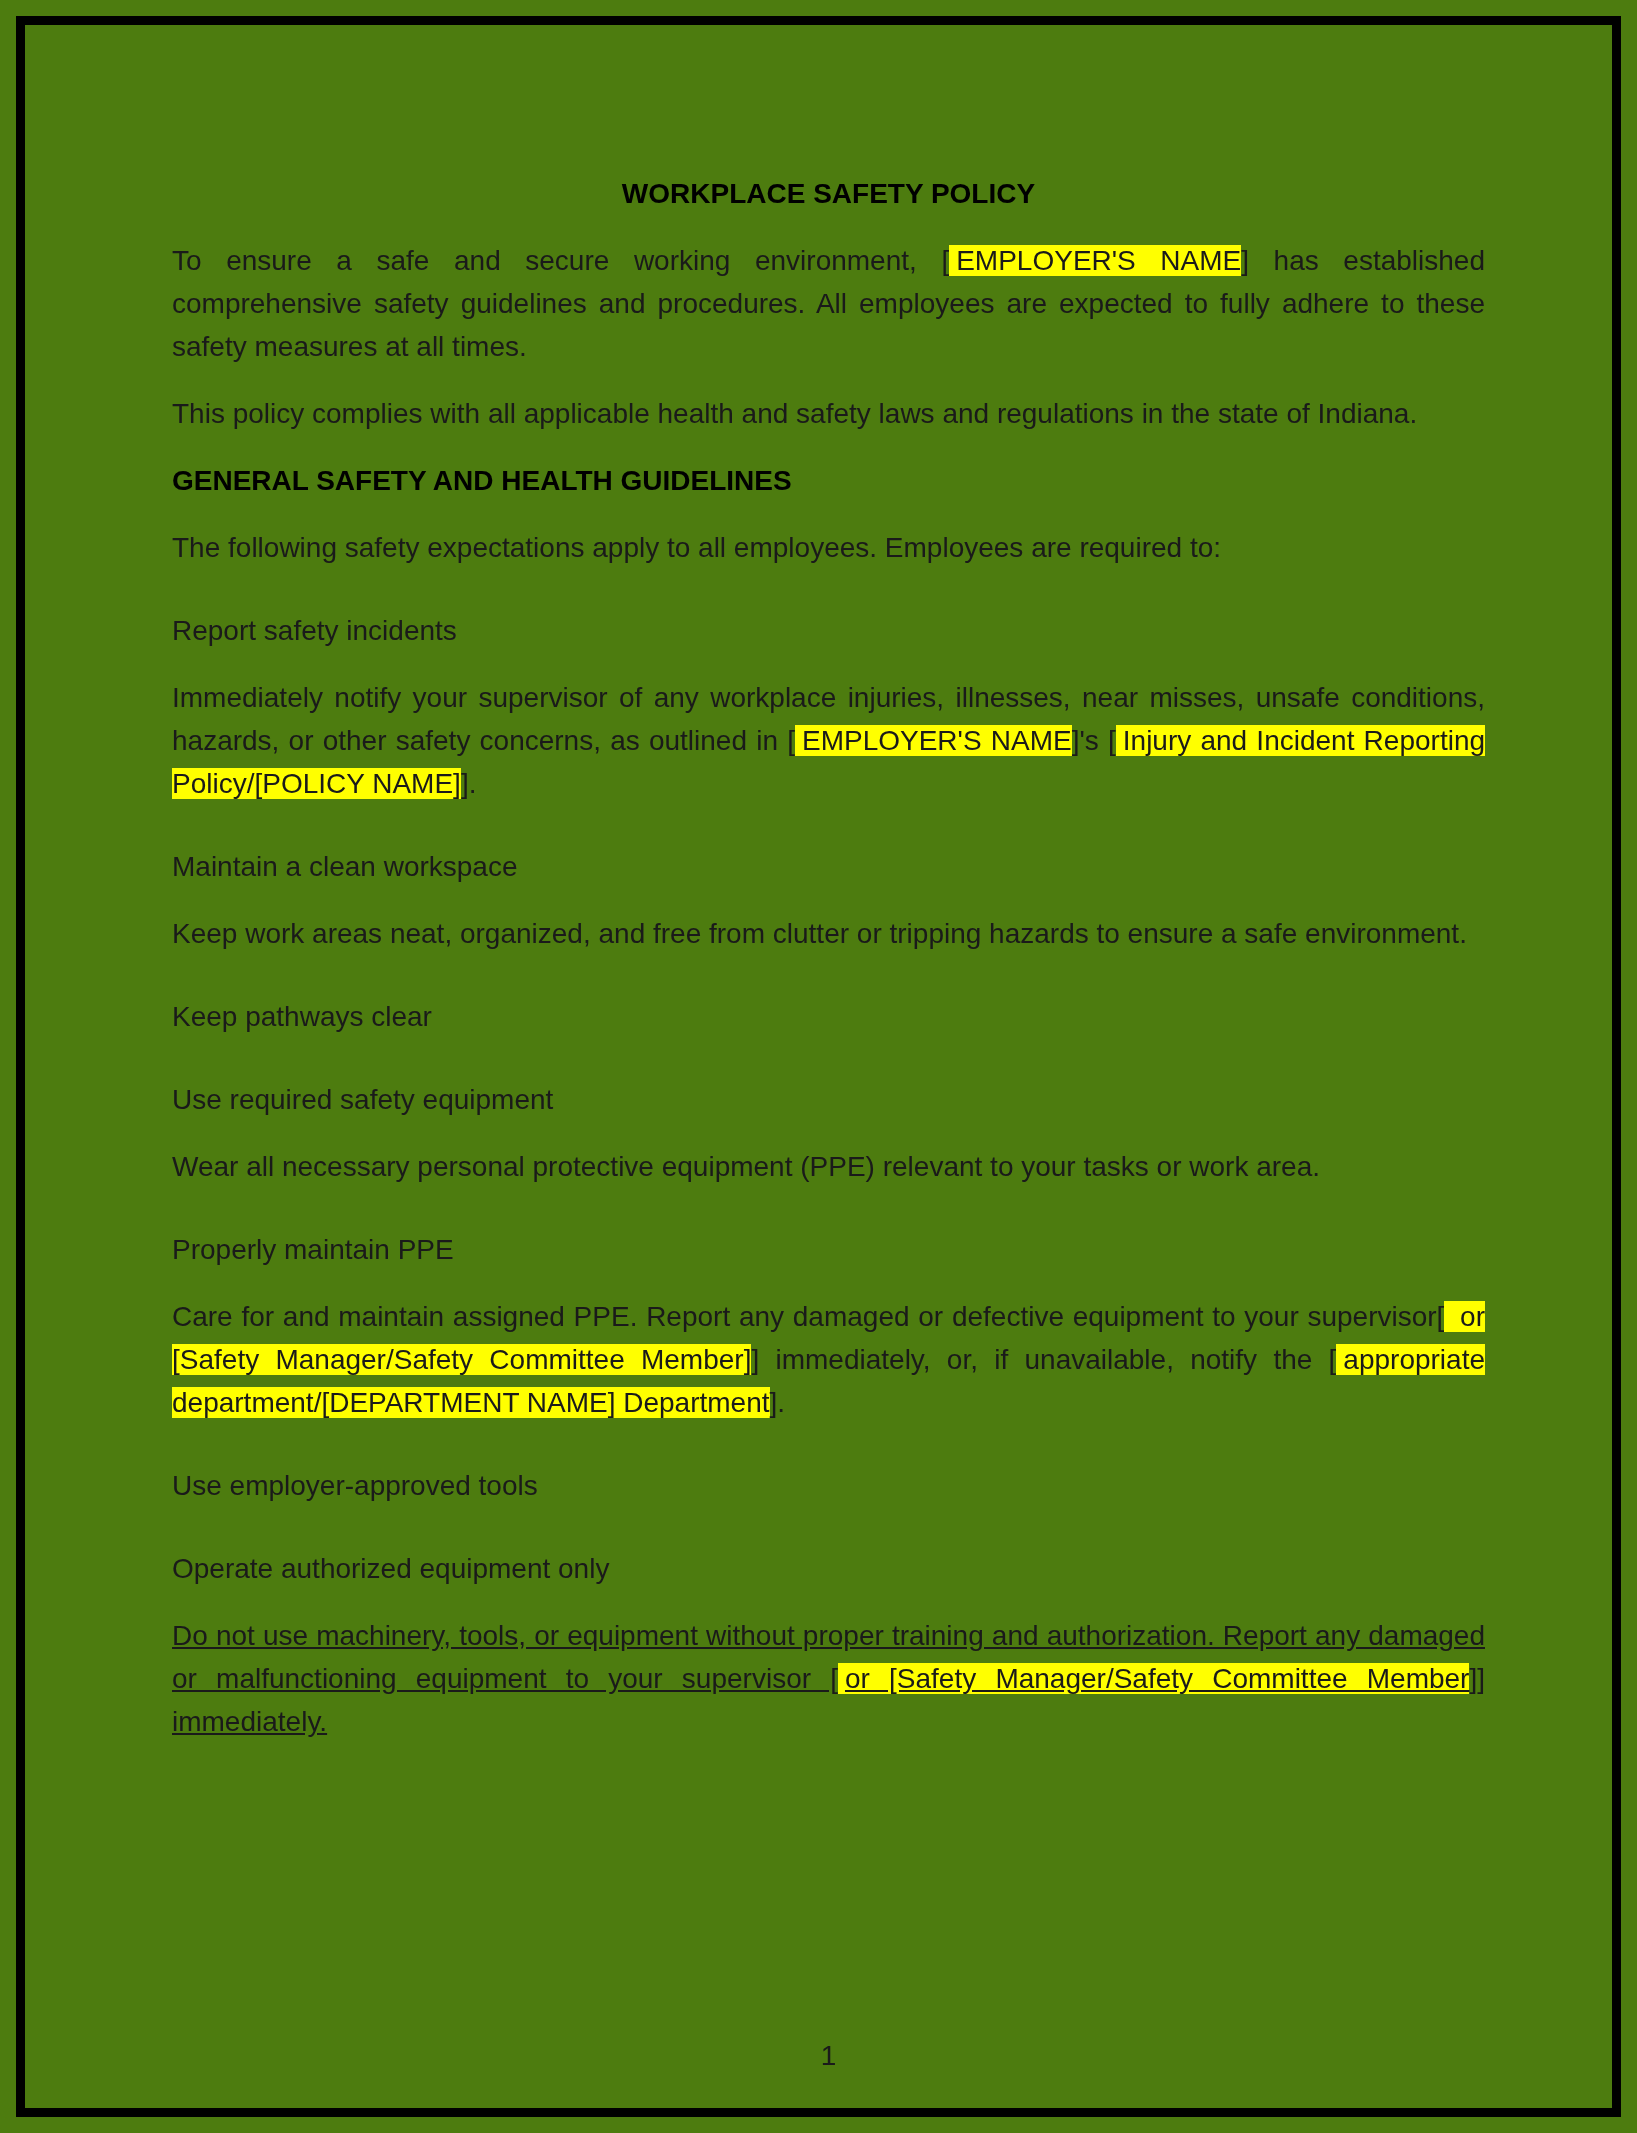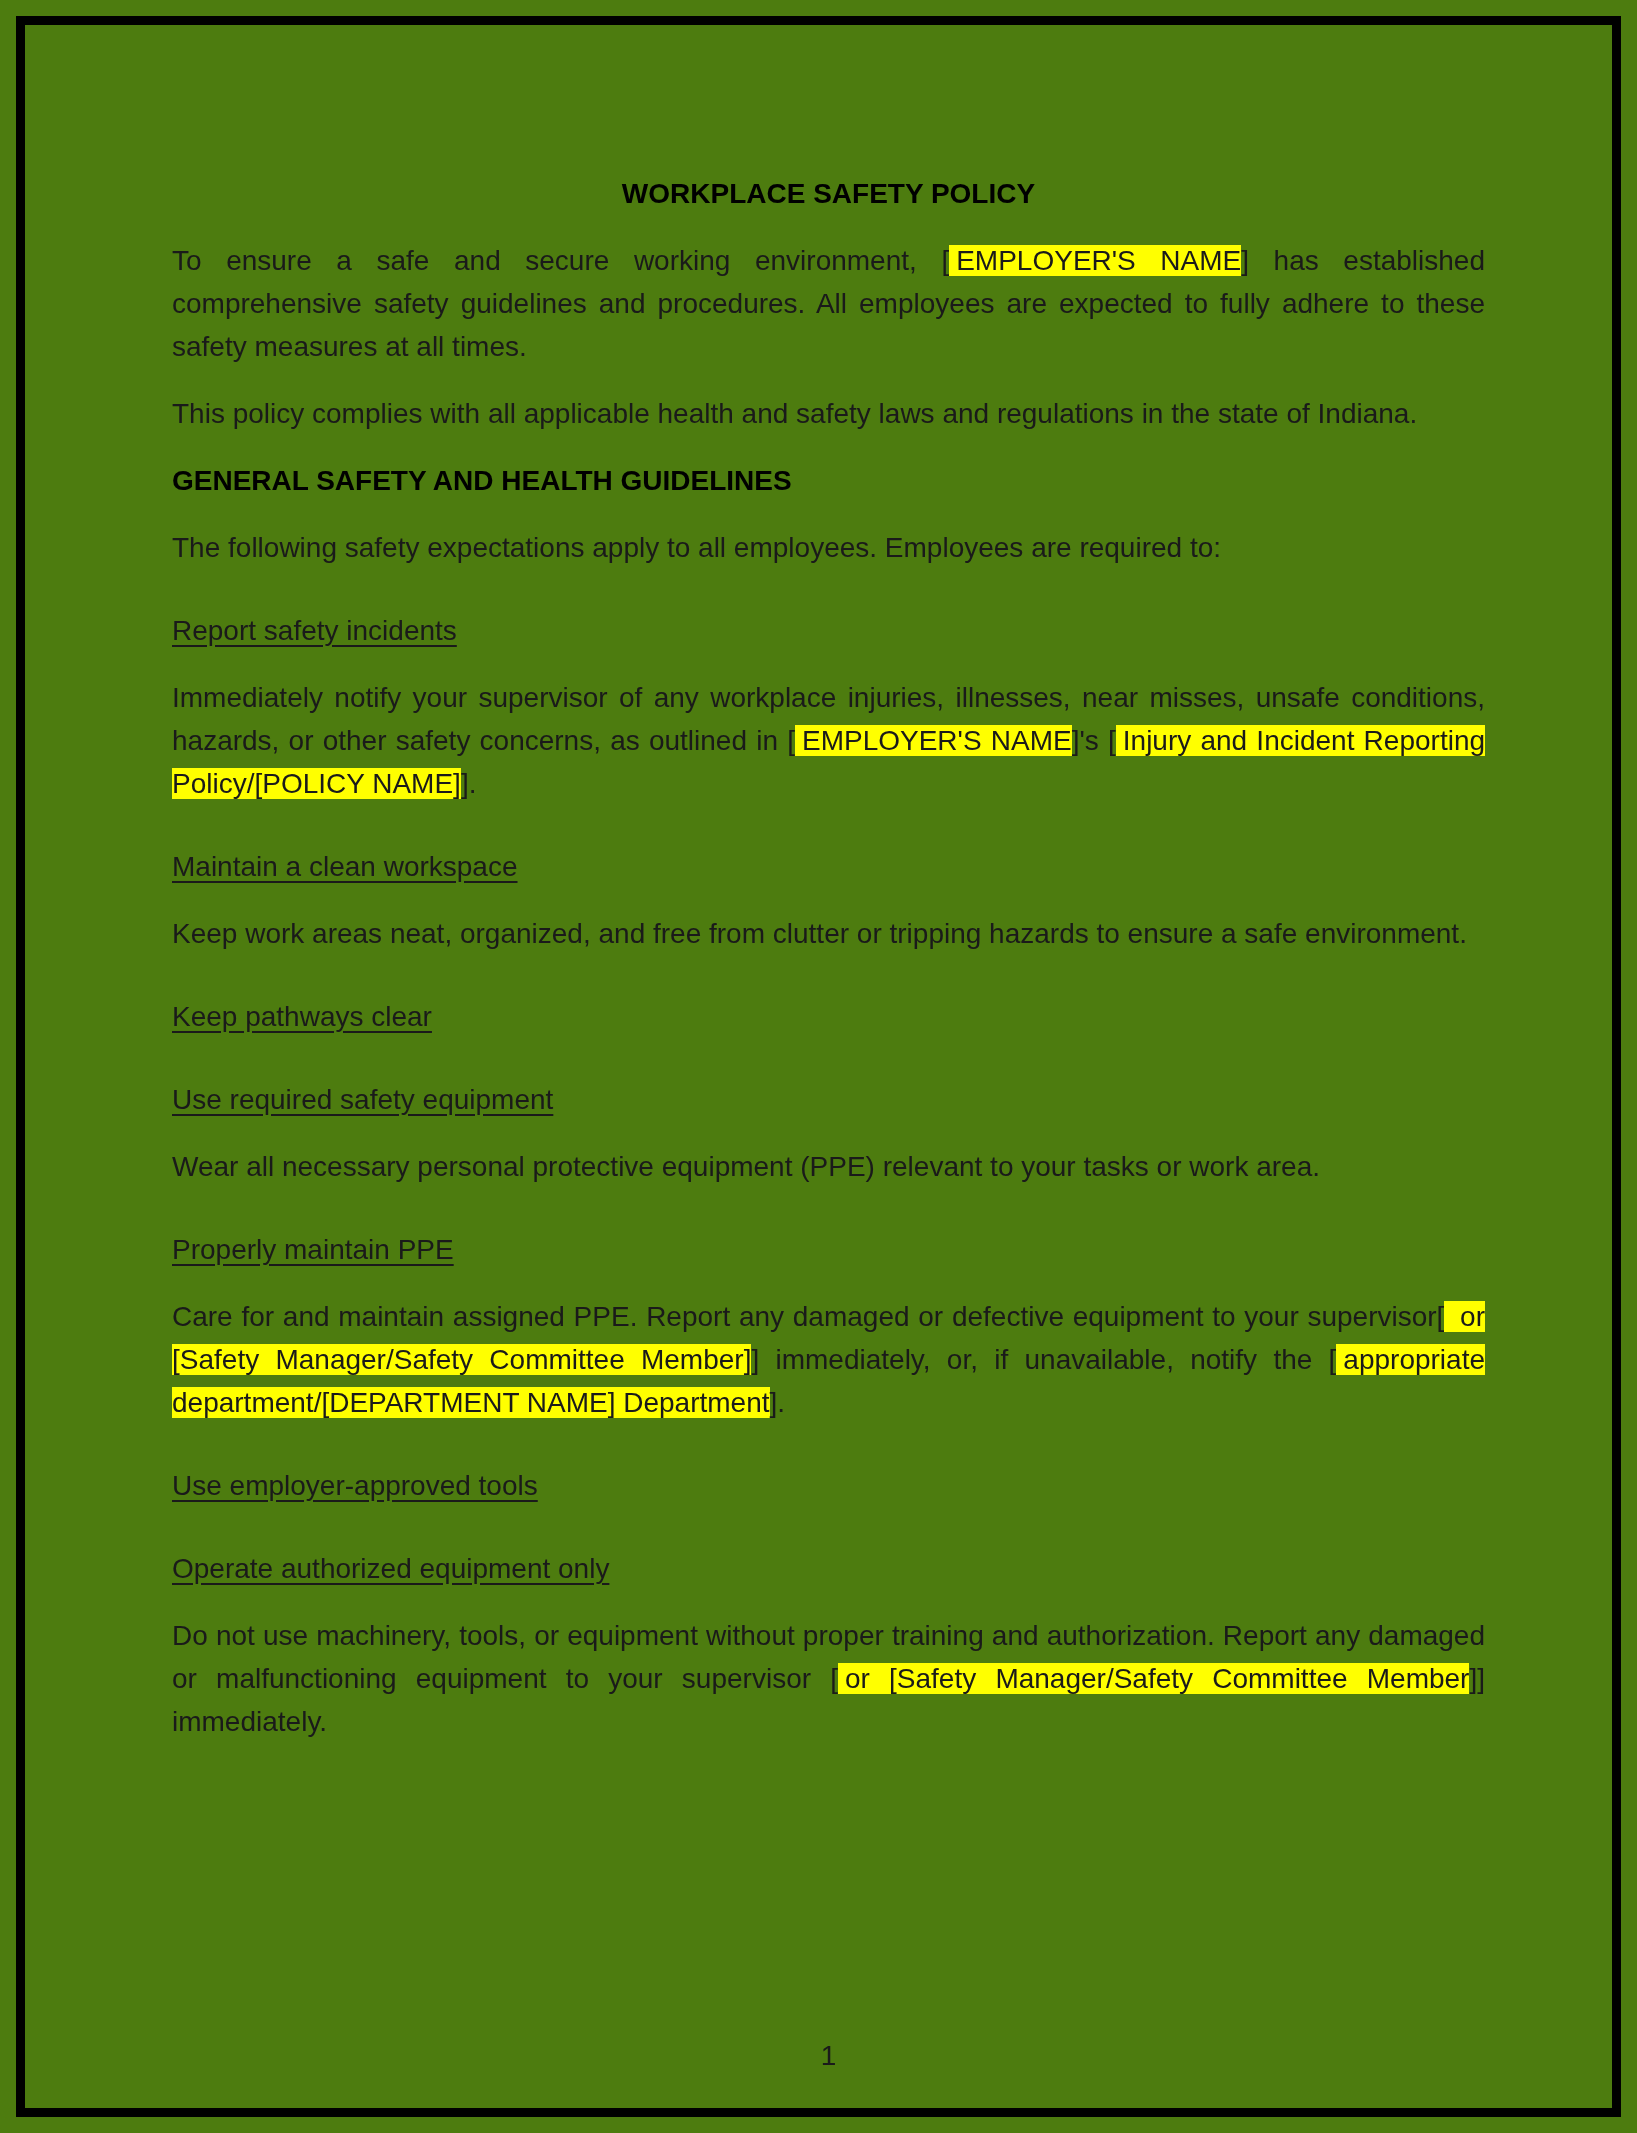--- a/index.html
+++ b/index.html
@@ -25,32 +25,31 @@
   .content {
     position: absolute;
     left: 172px;
     right: 152px;
     top: 172px;
     color: #1a1a1a;
     font-size: 28px;
     line-height: 43px;
   }
   .block { margin: 0 0 24px 0; }
-  .block:last-child { margin-bottom: 0; }
+  .block:last-child { margin-bottom: 0; text-decoration: underline; }
   .title {
     text-align: center;
     font-weight: bold;
     color: #000000;
   }
   .heading {
     font-weight: bold;
     color: #000000;
   }
   .subheading {
-    text-decoration: underline;
     text-underline-offset: 5px;
     margin-top: 40px;
   }
   .paragraph {
     text-align: justify;
   }
   .hl {
     background: var(--hl-color, #ffff00);
     padding-left: 7px;
   }

